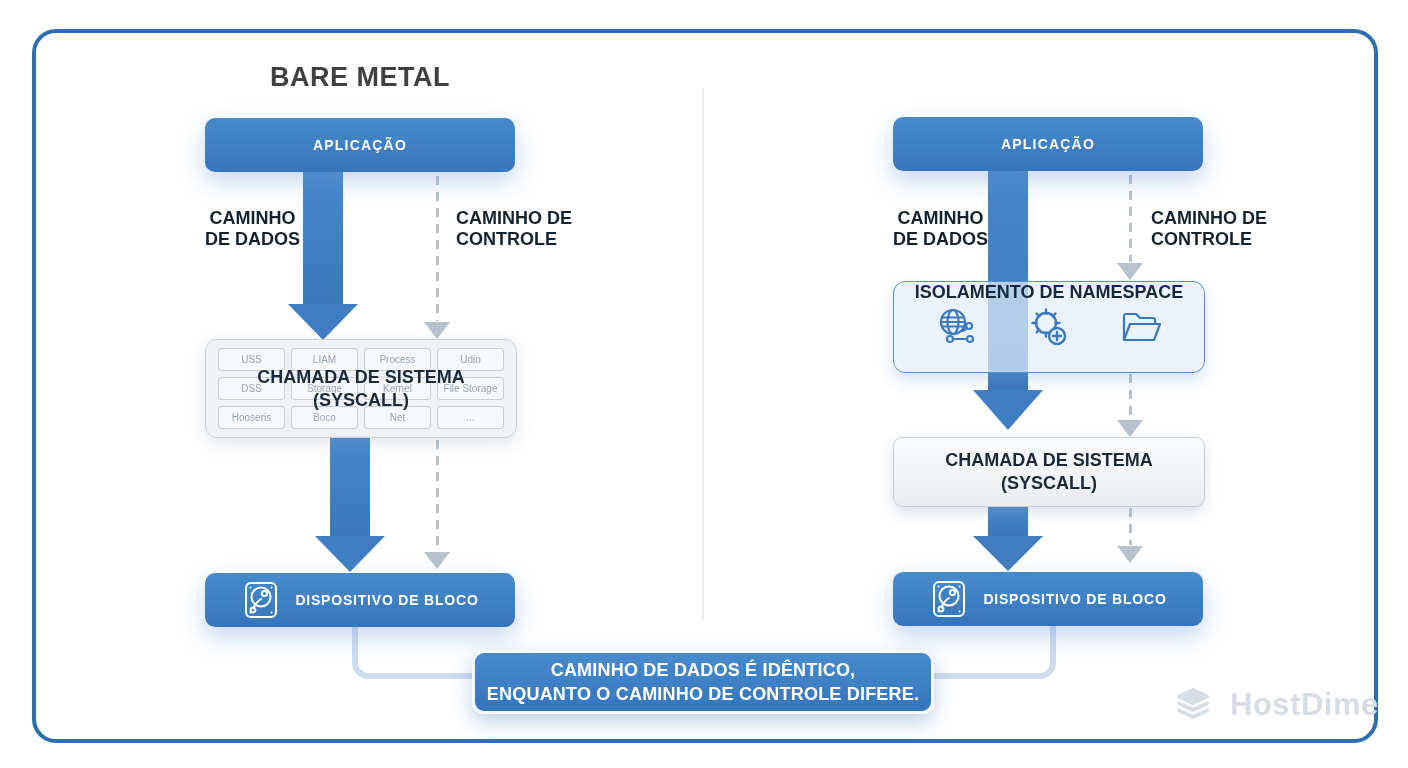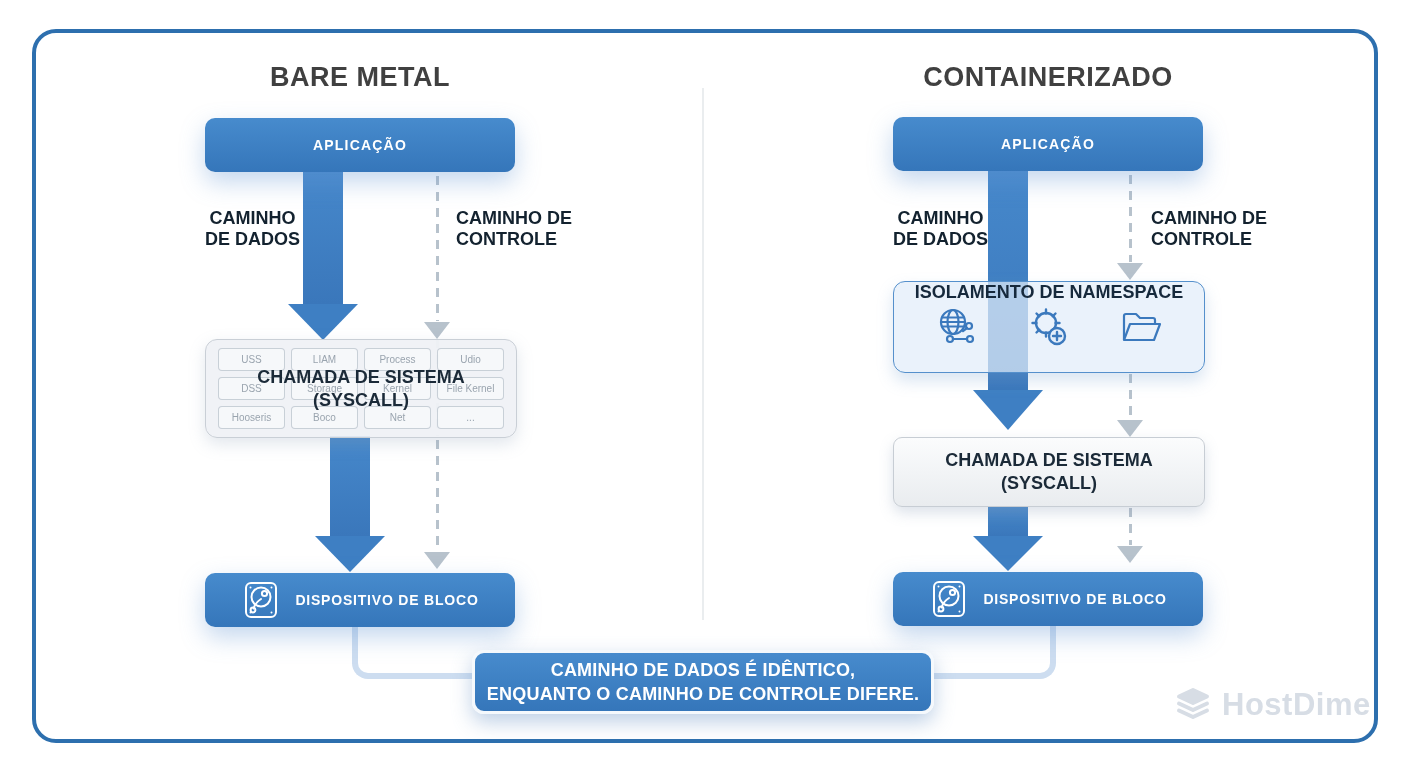--- a/index.html
+++ b/index.html
@@ -87,21 +87,21 @@
           border-bottom:6px solid #cdddf0;border-bottom-left-radius:16px;}
   .conn-r{left:928px;top:626px;width:122px;height:47px;border-right:6px solid #cdddf0;
           border-bottom:6px solid #cdddf0;border-bottom-right-radius:16px;}
 
   .note{position:absolute;left:472px;top:650px;width:456px;height:58px;border-radius:12px;
         background:linear-gradient(180deg,#478bcd,#3576ba);border:3px solid rgba(255,255,255,.95);
         box-shadow:0 8px 20px rgba(110,150,200,.45);z-index:4;display:flex;flex-direction:column;
         align-items:center;justify-content:center;color:#ffffff;font-size:18px;font-weight:bold;
         line-height:24px;text-align:left;letter-spacing:.2px;}
 
-  .logo{position:absolute;left:1172px;top:686px;display:flex;align-items:center;gap:8px;
+  .logo{position:absolute;left:1172px;top:686px;display:flex;align-items:center;gap:16px;
         color:#d7dde5;z-index:2;}
   .logo-text{font-size:31px;font-weight:bold;letter-spacing:.5px;}
 </style>
 </head>
 <body>
 
 <div class="stage">
 
   <div class="canvas"></div>
   <div class="divider"></div>
@@ -134,21 +134,21 @@
 
   <div class="sys-l">
     <div class="ghosts">
       <div class="ghost-cell">USS</div>
       <div class="ghost-cell">LIAM</div>
       <div class="ghost-cell">Process</div>
       <div class="ghost-cell">Udio</div>
       <div class="ghost-cell">DSS</div>
       <div class="ghost-cell">Storage</div>
       <div class="ghost-cell">Kernel</div>
-      <div class="ghost-cell">File Kernel</div>
+      <div class="ghost-cell">File Storage</div>
       <div class="ghost-cell">Hooseris</div>
       <div class="ghost-cell">Boco</div>
       <div class="ghost-cell">Net</div>
       <div class="ghost-cell">...</div>
     </div>
     <div class="sys-text">
       <div>CHAMADA DE SISTEMA</div>
       <div>(SYSCALL)</div>
     </div>
   </div>
@@ -163,21 +163,20 @@
         <circle cx="12" cy="30" r="2.4"></circle>
         <circle cx="9.5" cy="7.5" r="1" fill="#ffffff" stroke="none"></circle>
         <circle cx="30.5" cy="7.5" r="1" fill="#ffffff" stroke="none"></circle>
         <circle cx="9.5" cy="32.5" r="1" fill="#ffffff" stroke="none"></circle>
         <circle cx="30.5" cy="32.5" r="1" fill="#ffffff" stroke="none"></circle>
       </g>
     </svg>
     <span>DISPOSITIVO DE BLOCO</span>
   </div>
 
-  <div class="title t-right">CONTAINERIZADO</div>
 
   <div class="box-blue app-r">
     <span>APLICAÇÃO</span>
   </div>
 
   <div class="lbl lbl-data-r">
     <div>CAMINHO</div>
     <div>DE DADOS</div>
   </div>
   <div class="lbl lbl-ctrl-r">

